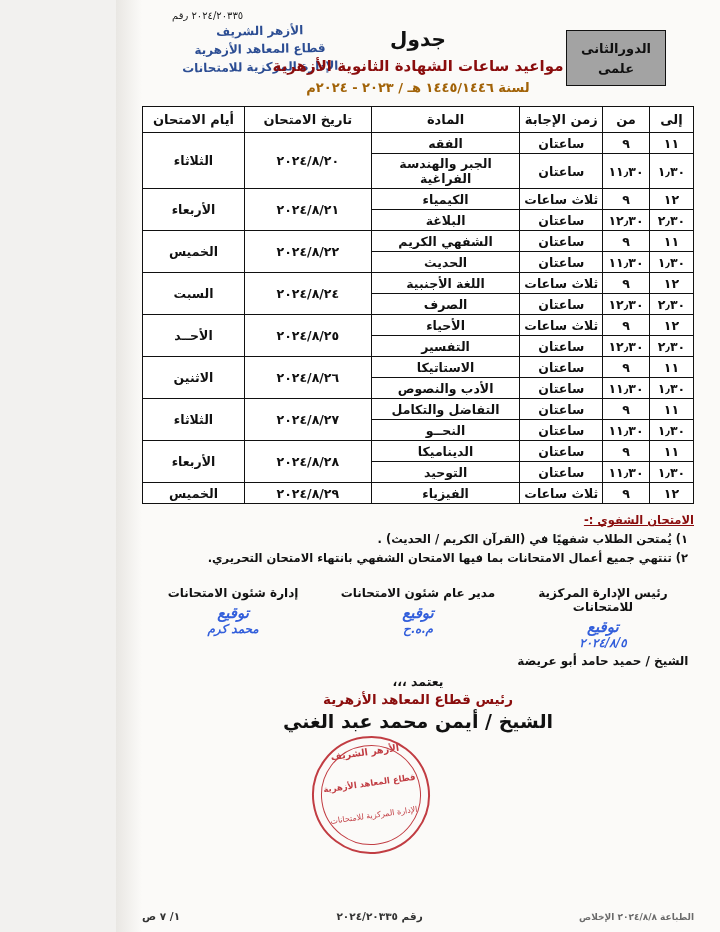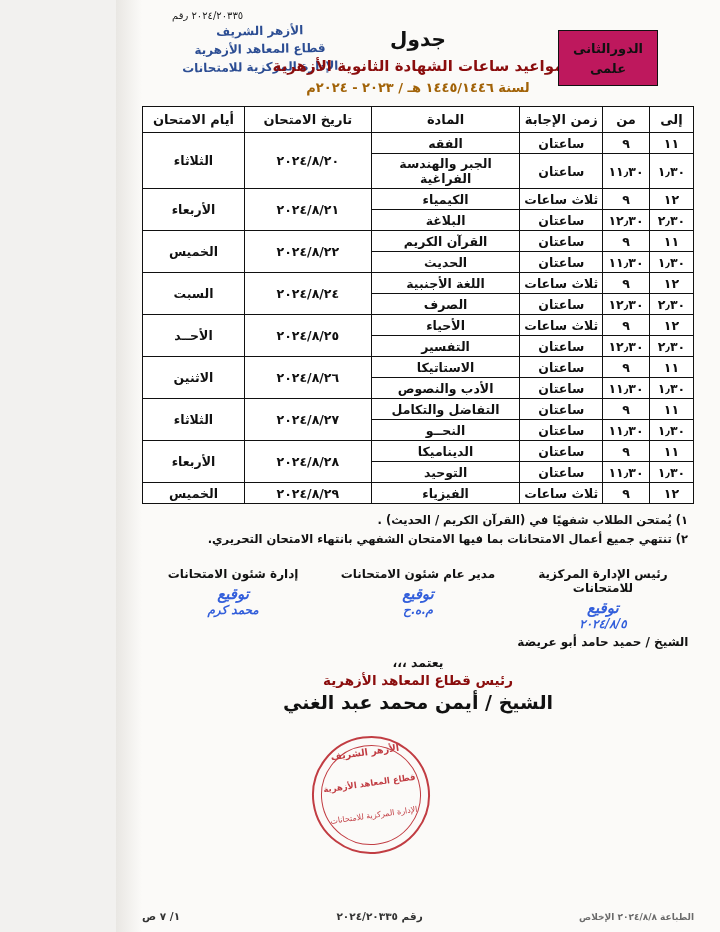--- a/index.html
+++ b/index.html
@@ -20,28 +20,28 @@
   .page:before{
     content:"";position:absolute;inset:0;
     background:linear-gradient(90deg,#e9e7e3 0px,#fbfaf8 26px,#fbfaf8 694px,#eceae6 720px);
     pointer-events:none;
   }
   .sheet{position:relative;z-index:2;padding:18px 26px 0 26px;box-sizing:border-box;height:100%;}
 
   
   .header{position:relative;height:86px;}
   .badge{
-    position:absolute;right:36px;top:12px;
+    position:absolute;right:28px;top:12px;
     border:1.6px solid #111;
     padding:8px 14px 7px 14px;
     text-align:center;
     line-height:1.5;
     font-weight:bold;
     font-size:13px;
-    background:#be185d;
+    background:#a3a3a3;
   }
   .badge div{white-space:nowrap;}
   .title-block{
     position:absolute;left:0;right:0;top:6px;
     text-align:center;
     line-height:1.55;
   }
   .title-block .t1{font-size:20px;font-weight:bold;}
   .title-block .t2{font-size:15px;font-weight:bold;color:#8a0d0d;}
   .title-block .t3{font-size:13px;font-weight:bold;color:#a16207;}
@@ -237,21 +237,21 @@
           <td>٢٫٣٠</td>
           <td>١٢٫٣٠</td>
           <td>ساعتان</td>
           <td class="subj">البلاغة</td>
         </tr>
 
         <tr>
           <td>١١</td>
           <td>٩</td>
           <td>ساعتان</td>
-          <td class="subj">القرآن الكريم</td>
+          <td class="subj">الشفهي الكريم</td>
           <td class="date" rowspan="2">٢٠٢٤/٨/٢٢</td>
           <td class="day" rowspan="2">الخميس</td>
         </tr>
         <tr>
           <td>١٫٣٠</td>
           <td>١١٫٣٠</td>
           <td>ساعتان</td>
           <td class="subj">الحديث</td>
         </tr>
 
@@ -335,20 +335,21 @@
           <td>٩</td>
           <td>ثلاث ساعات</td>
           <td class="subj">الفيزياء</td>
           <td class="date">٢٠٢٤/٨/٢٩</td>
           <td class="day">الخميس</td>
         </tr>
       </tbody>
     </table>
 
     <div class="notes">
+      <div class="nt-title">الامتحان الشفوي :-</div>
       <div class="nt">١) يُمتحن الطلاب شفهيًا في (القرآن الكريم / الحديث) .</div>
       <div class="nt">٢) تنتهي جميع أعمال الامتحانات بما فيها الامتحان الشفهي بانتهاء الامتحان التحريري.</div>
     </div>
 
     <div class="sign-row">
       <div class="sign-col">
         <div>رئيس الإدارة المركزية للامتحانات</div>
         <div class="sig-mark">
           <span>توقيع</span>
           <span class="m2">٢٠٢٤/٨/٥</span>

